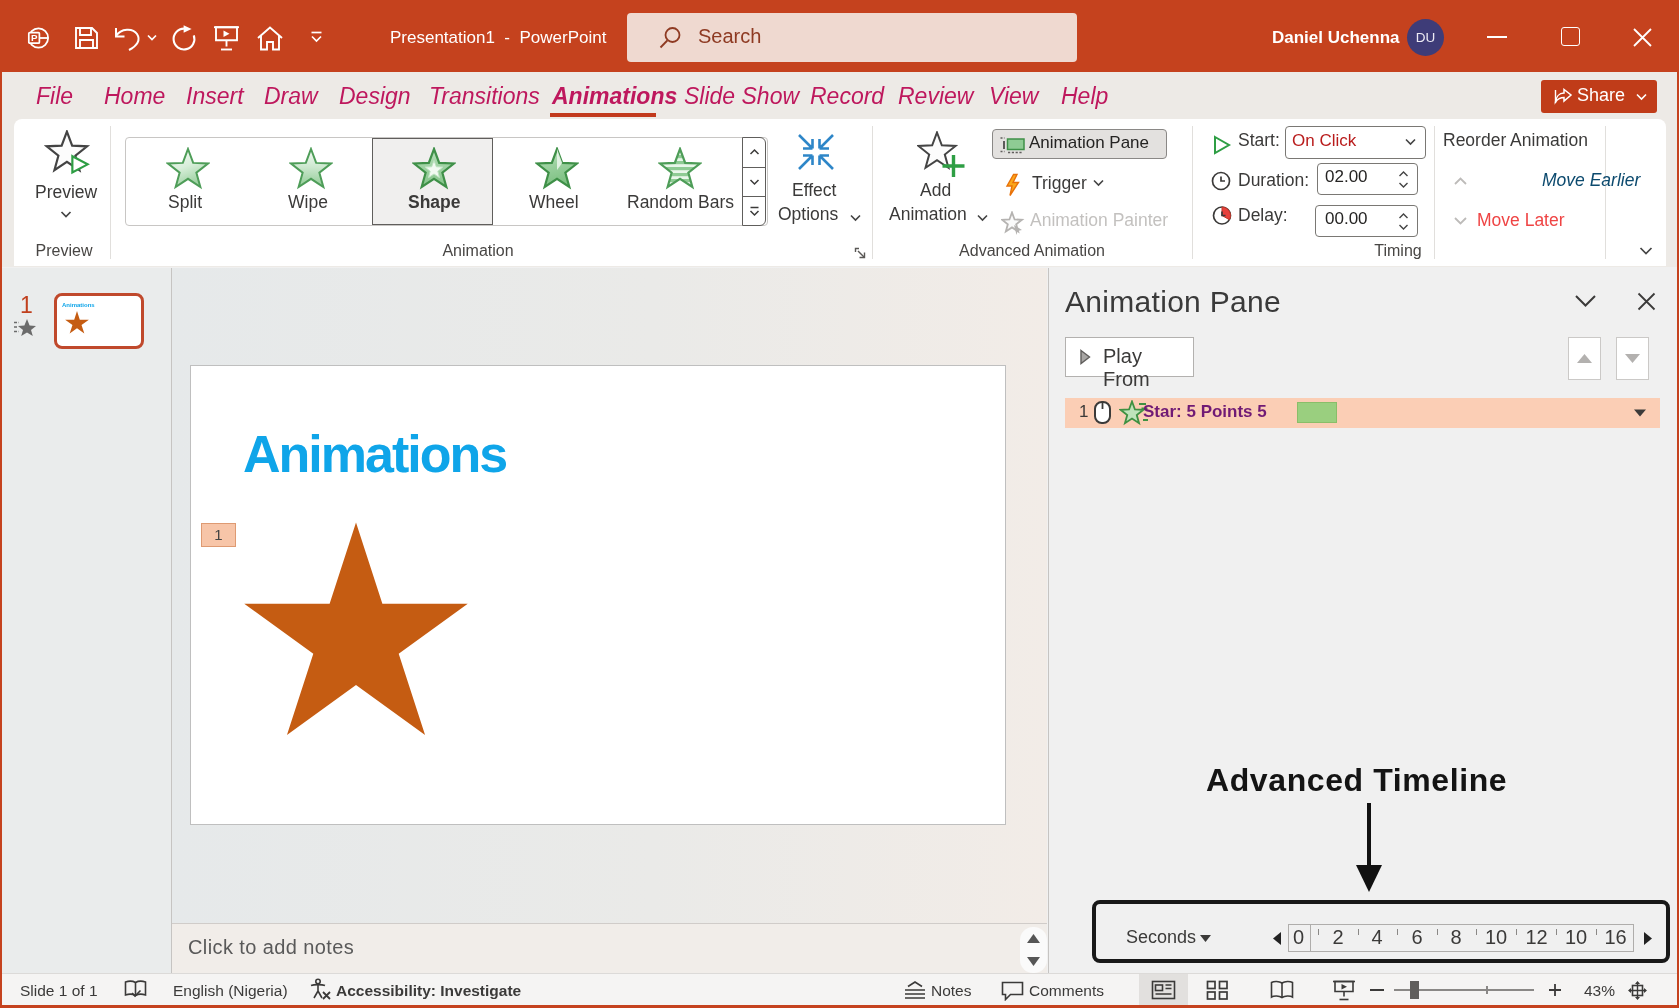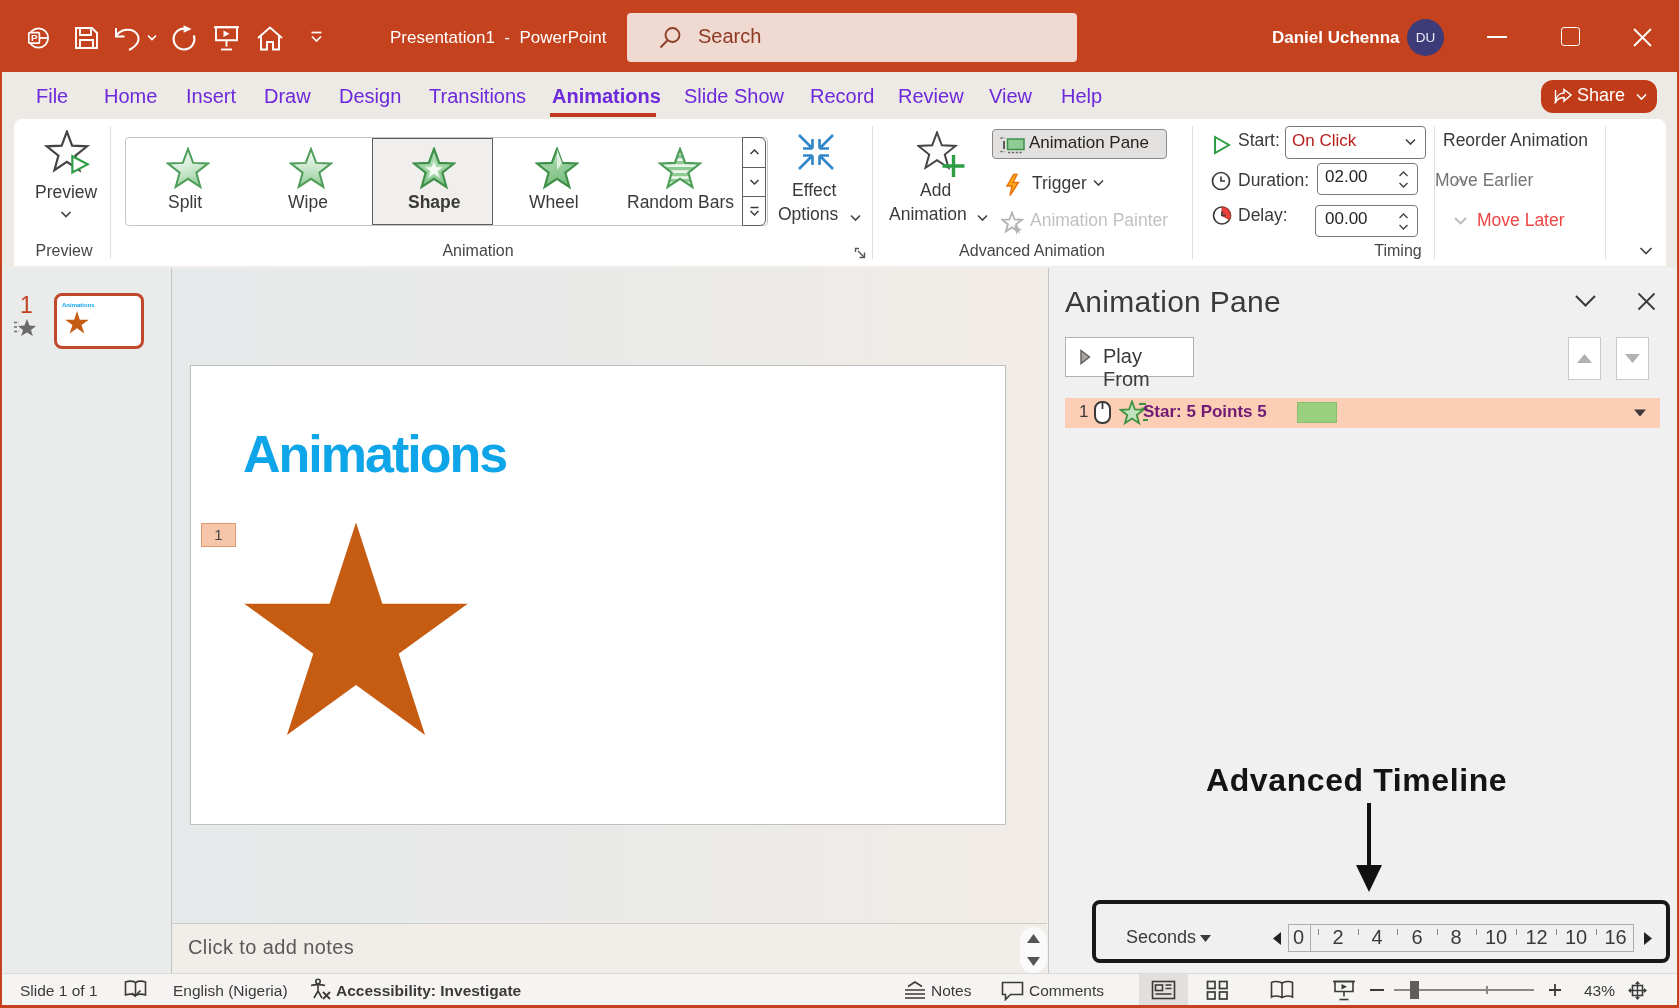--- a/index.html
+++ b/index.html
@@ -5,21 +5,21 @@
   html,body{margin:0;padding:0;}
   body{width:1679px;height:1008px;overflow:hidden;font-family:"Liberation Sans",sans-serif;-webkit-font-smoothing:antialiased;}
   .abs{position:absolute;}
   #root{position:relative;width:1679px;height:1008px;background:#F0F0F0;}
   
   #titlebar{left:0;top:0;width:1679px;height:72px;background:#C5421E;}
   .ttxt{color:#fff;font-size:17px;}
   #searchbox{left:627px;top:13px;width:450px;height:49px;background:#EFD9D0;border-radius:4px;}
   
   #menubar{left:2px;top:72px;width:1675px;height:48px;background:#EDEAE6;}
-  .tab{position:absolute;top:0;height:48px;line-height:48px;font-size:20px;color:#6d28d9;}
+  .tab{position:absolute;top:0;height:48px;line-height:48px;font-size:23px;color:#be185d;font-style:italic;}
   
   #ribbon{left:2px;top:120px;width:1675px;height:147px;background:#EDEAE6;}
   #ribbonpanel{left:12px;top:-1px;width:1652px;height:147px;background:#fff;border-radius:8px 8px 0 0;}
   .vsep{position:absolute;width:1px;background:#E1DFDC;top:7px;height:133px;}
   .glabel{position:absolute;top:123px;font-size:16px;color:#484644;white-space:nowrap;transform:translateX(-50%);}
   .icontxt{position:absolute;font-size:17.5px;color:#3B3A39;white-space:nowrap;}
   
   #thumbs{left:2px;top:268px;width:169px;height:705px;background:#EAECEC;border-right:1px solid #C6C4C2;}
   #canvas{left:172px;top:268px;width:875px;height:705px;background:linear-gradient(90deg,#E6E9EA 0%,#EAEAE8 55%,#F2ECE7 100%);}
   #slide{left:18px;top:97px;width:814px;height:458px;background:#fff;border:1px solid #BFBFBF;}
@@ -106,21 +106,21 @@
     <div class="tab" style="left:262px;">Draw</div>
     <div class="tab" style="left:337px;">Design</div>
     <div class="tab" style="left:427px;">Transitions</div>
     <div class="tab" style="left:550px;font-weight:bold;">Animations</div>
     <div class="abs" style="left:548px;top:41px;width:106px;height:3.5px;background:#C23A1D;"></div>
     <div class="tab" style="left:682px;">Slide Show</div>
     <div class="tab" style="left:808px;">Record</div>
     <div class="tab" style="left:896px;">Review</div>
     <div class="tab" style="left:987px;">View</div>
     <div class="tab" style="left:1059px;">Help</div>
-    <div class="abs" style="left:1539px;top:8px;width:116px;height:33px;background:#C03C19;border-radius:12px;">
+    <div class="abs" style="left:1539px;top:8px;width:116px;height:33px;background:#C03C19;border-radius:3px;">
       <svg class="abs" style="left:13px;top:8px" width="19" height="17" viewBox="0 0 19 17" fill="none" stroke="#fff" stroke-width="1.5">
         <path d="M10 5 C 5 5, 2 9, 1.5 14 C 4 10.5, 6.5 9.5, 10 9.5 V 13 L 17 7 L 10 1.5 z"></path>
         <path d="M1.5 2 v13" stroke-width="1.4"></path>
       </svg>
       <div class="abs" style="left:36px;top:5px;font-size:18px;color:#fff;">Share</div>
       <svg class="abs" style="left:94px;top:13px" width="13" height="9" viewBox="0 0 13 9" fill="none" stroke="#fff" stroke-width="1.6">
         <path d="M2 1.5 l4.5 4.5 l4.5 -4.5"></path>
       </svg>
     </div>
   </div>
@@ -300,21 +300,21 @@
       <svg class="abs" style="left:82px;top:17px" width="11" height="8" viewBox="0 0 11 8" fill="none" stroke="#444" stroke-width="1.4">
             <path d="M1.5 2 l4 4 l4 -4"></path>
           </svg>
     </div>
     <div class="glabel" style="left:1384px;">Timing</div>
 
     <div class="icontxt" style="left:1429px;top:11px;">Reorder Animation</div>
     <svg class="abs" style="left:1439px;top:57px" width="15" height="10" viewBox="0 0 15 10" fill="none" stroke="#BDBBB9" stroke-width="1.8">
           <path d="M2 8 l5.5 -5.5 l5.5 5.5"></path>
         </svg>
-    <div class="icontxt" style="left:1421px;top:51px;color:#737373;">Move Earlier</div>
+    <div class="icontxt" style="left:1528px;top:51px;color:#0c4a6e;font-style:italic;">Move Earlier</div>
     <svg class="abs" style="left:1439px;top:97px" width="15" height="10" viewBox="0 0 15 10" fill="none" stroke="#BDBBB9" stroke-width="1.8">
           <path d="M2 2 l5.5 5.5 l5.5 -5.5"></path>
         </svg>
     <div class="icontxt" style="left:1463px;top:91px;color:#ef4444;">Move Later</div>
     <svg class="abs" style="left:1624px;top:127px" width="16" height="11" viewBox="0 0 16 11" fill="none" stroke="#444" stroke-width="1.7">
           <path d="M2.5 2 l5.5 5.5 l5.5 -5.5"></path>
         </svg>
   </div>
     </div>
   <div class="abs" id="thumbs">

